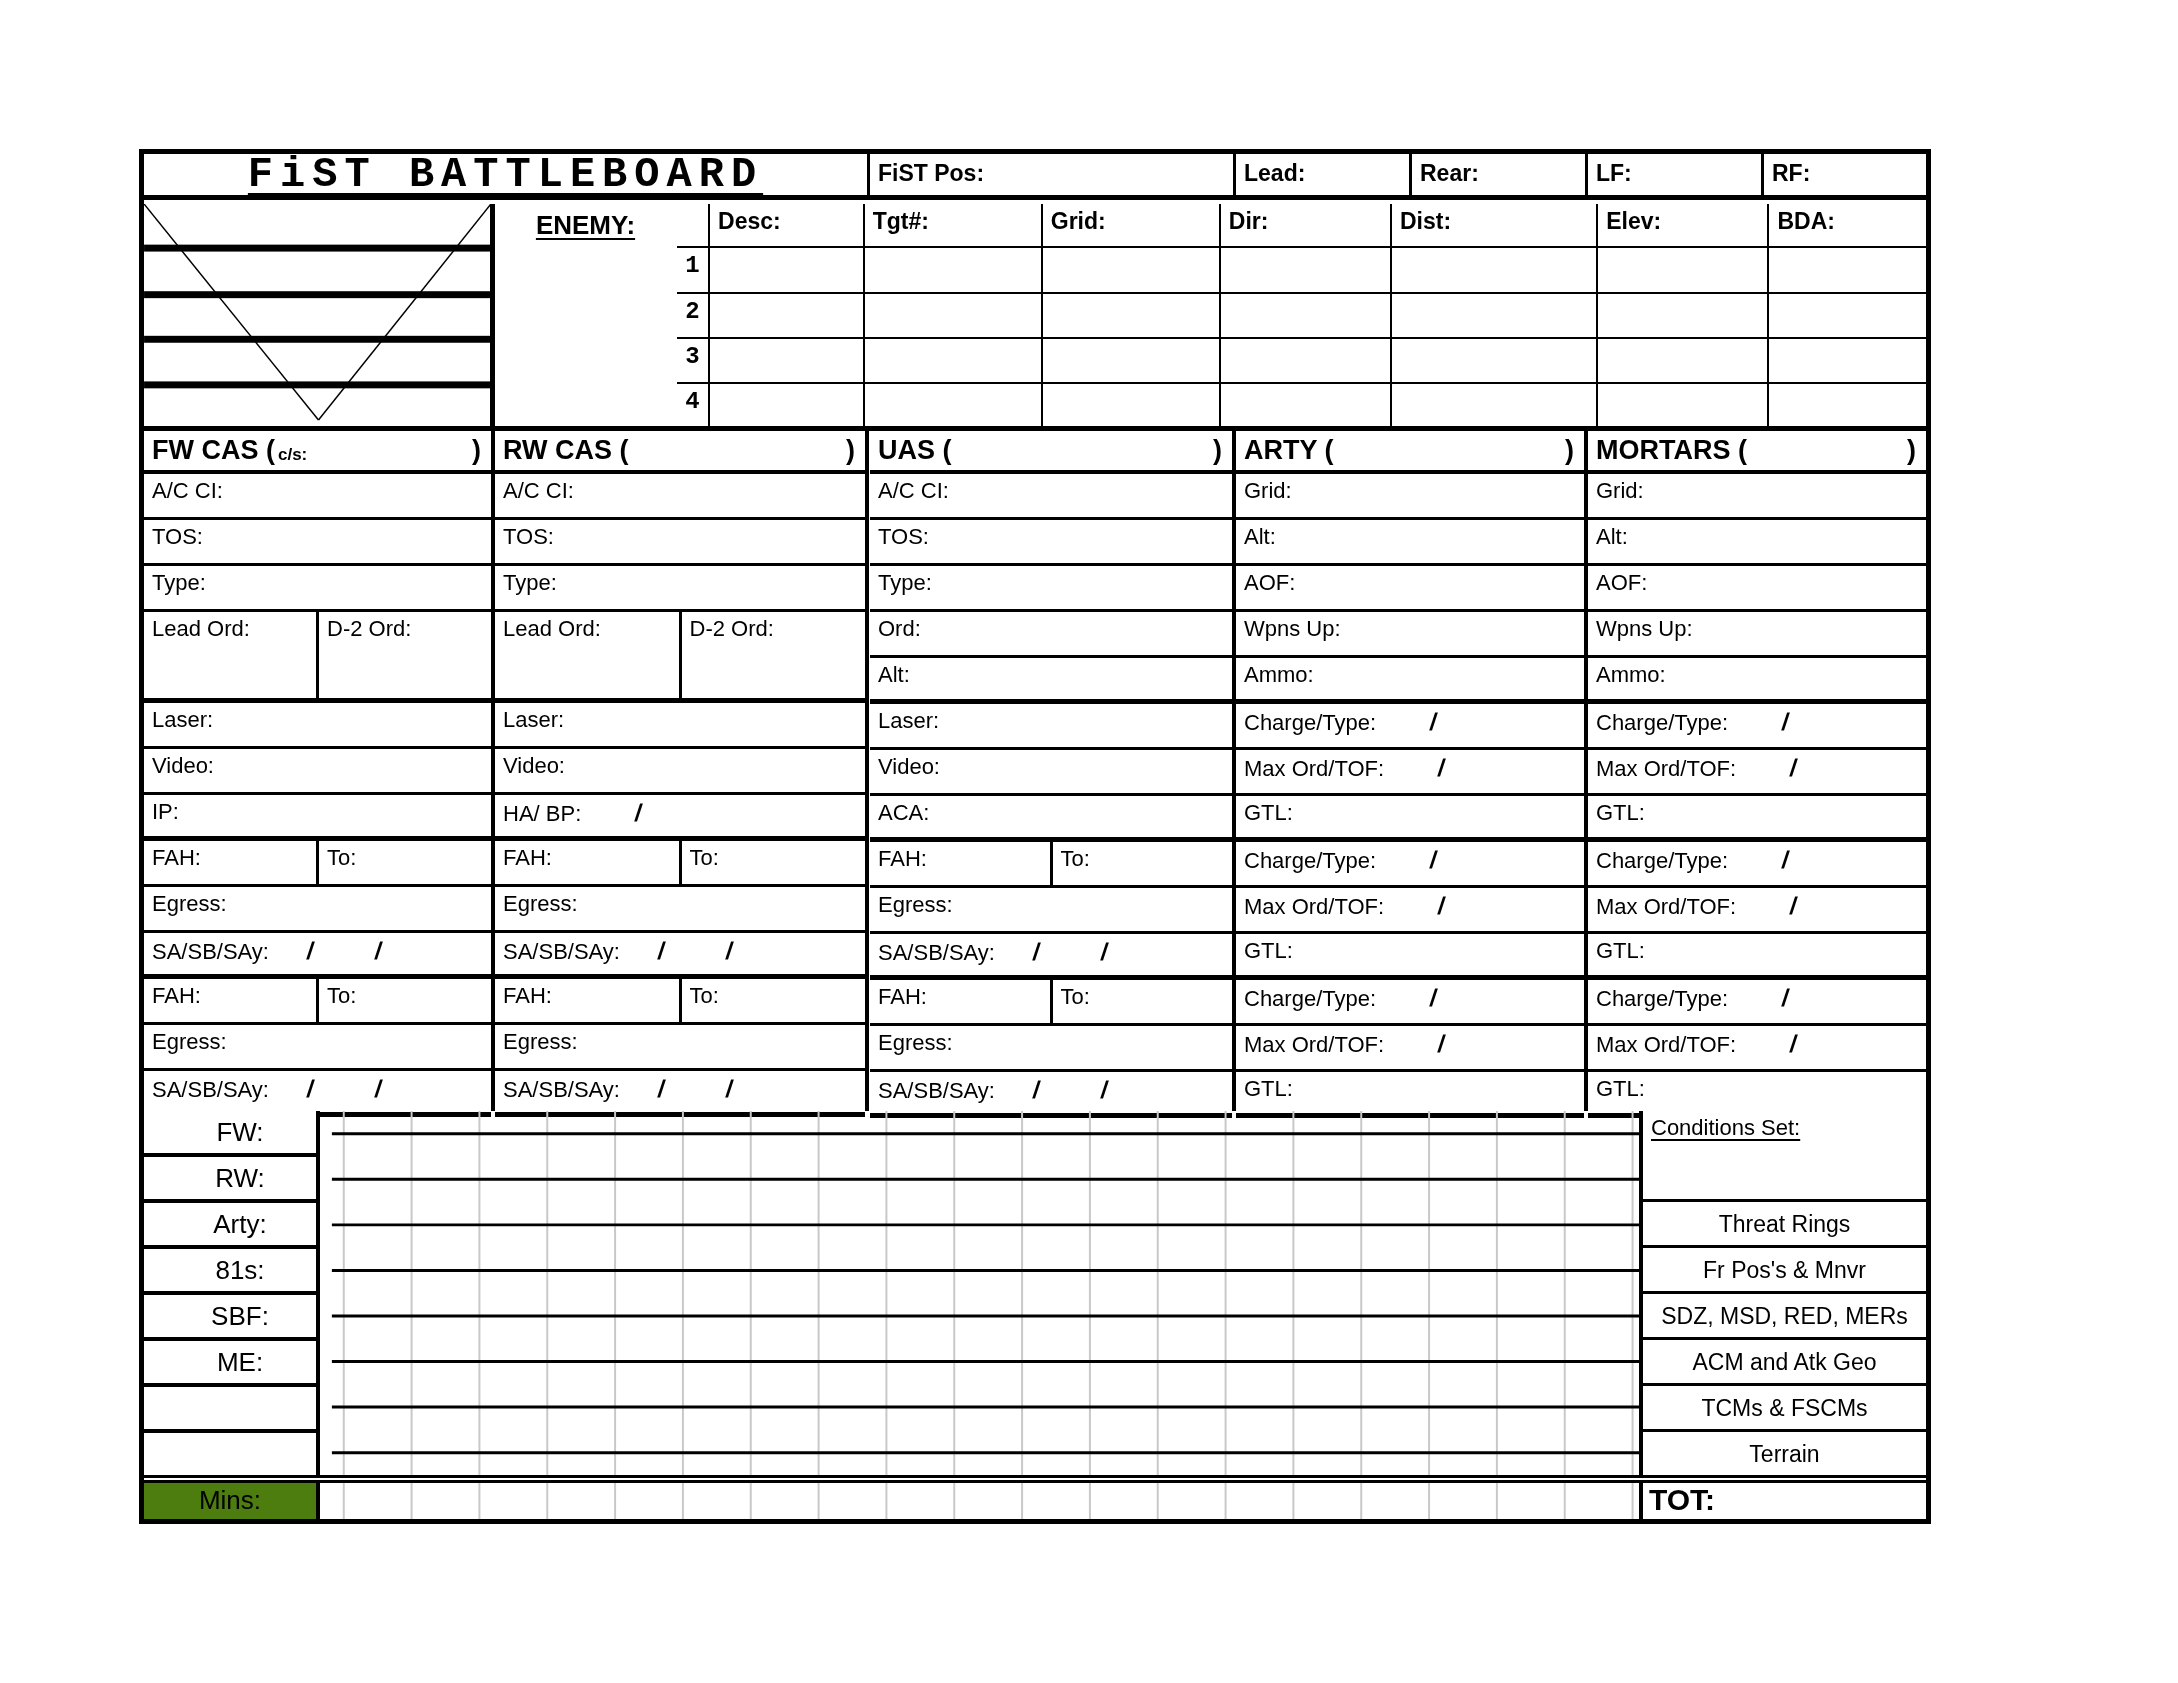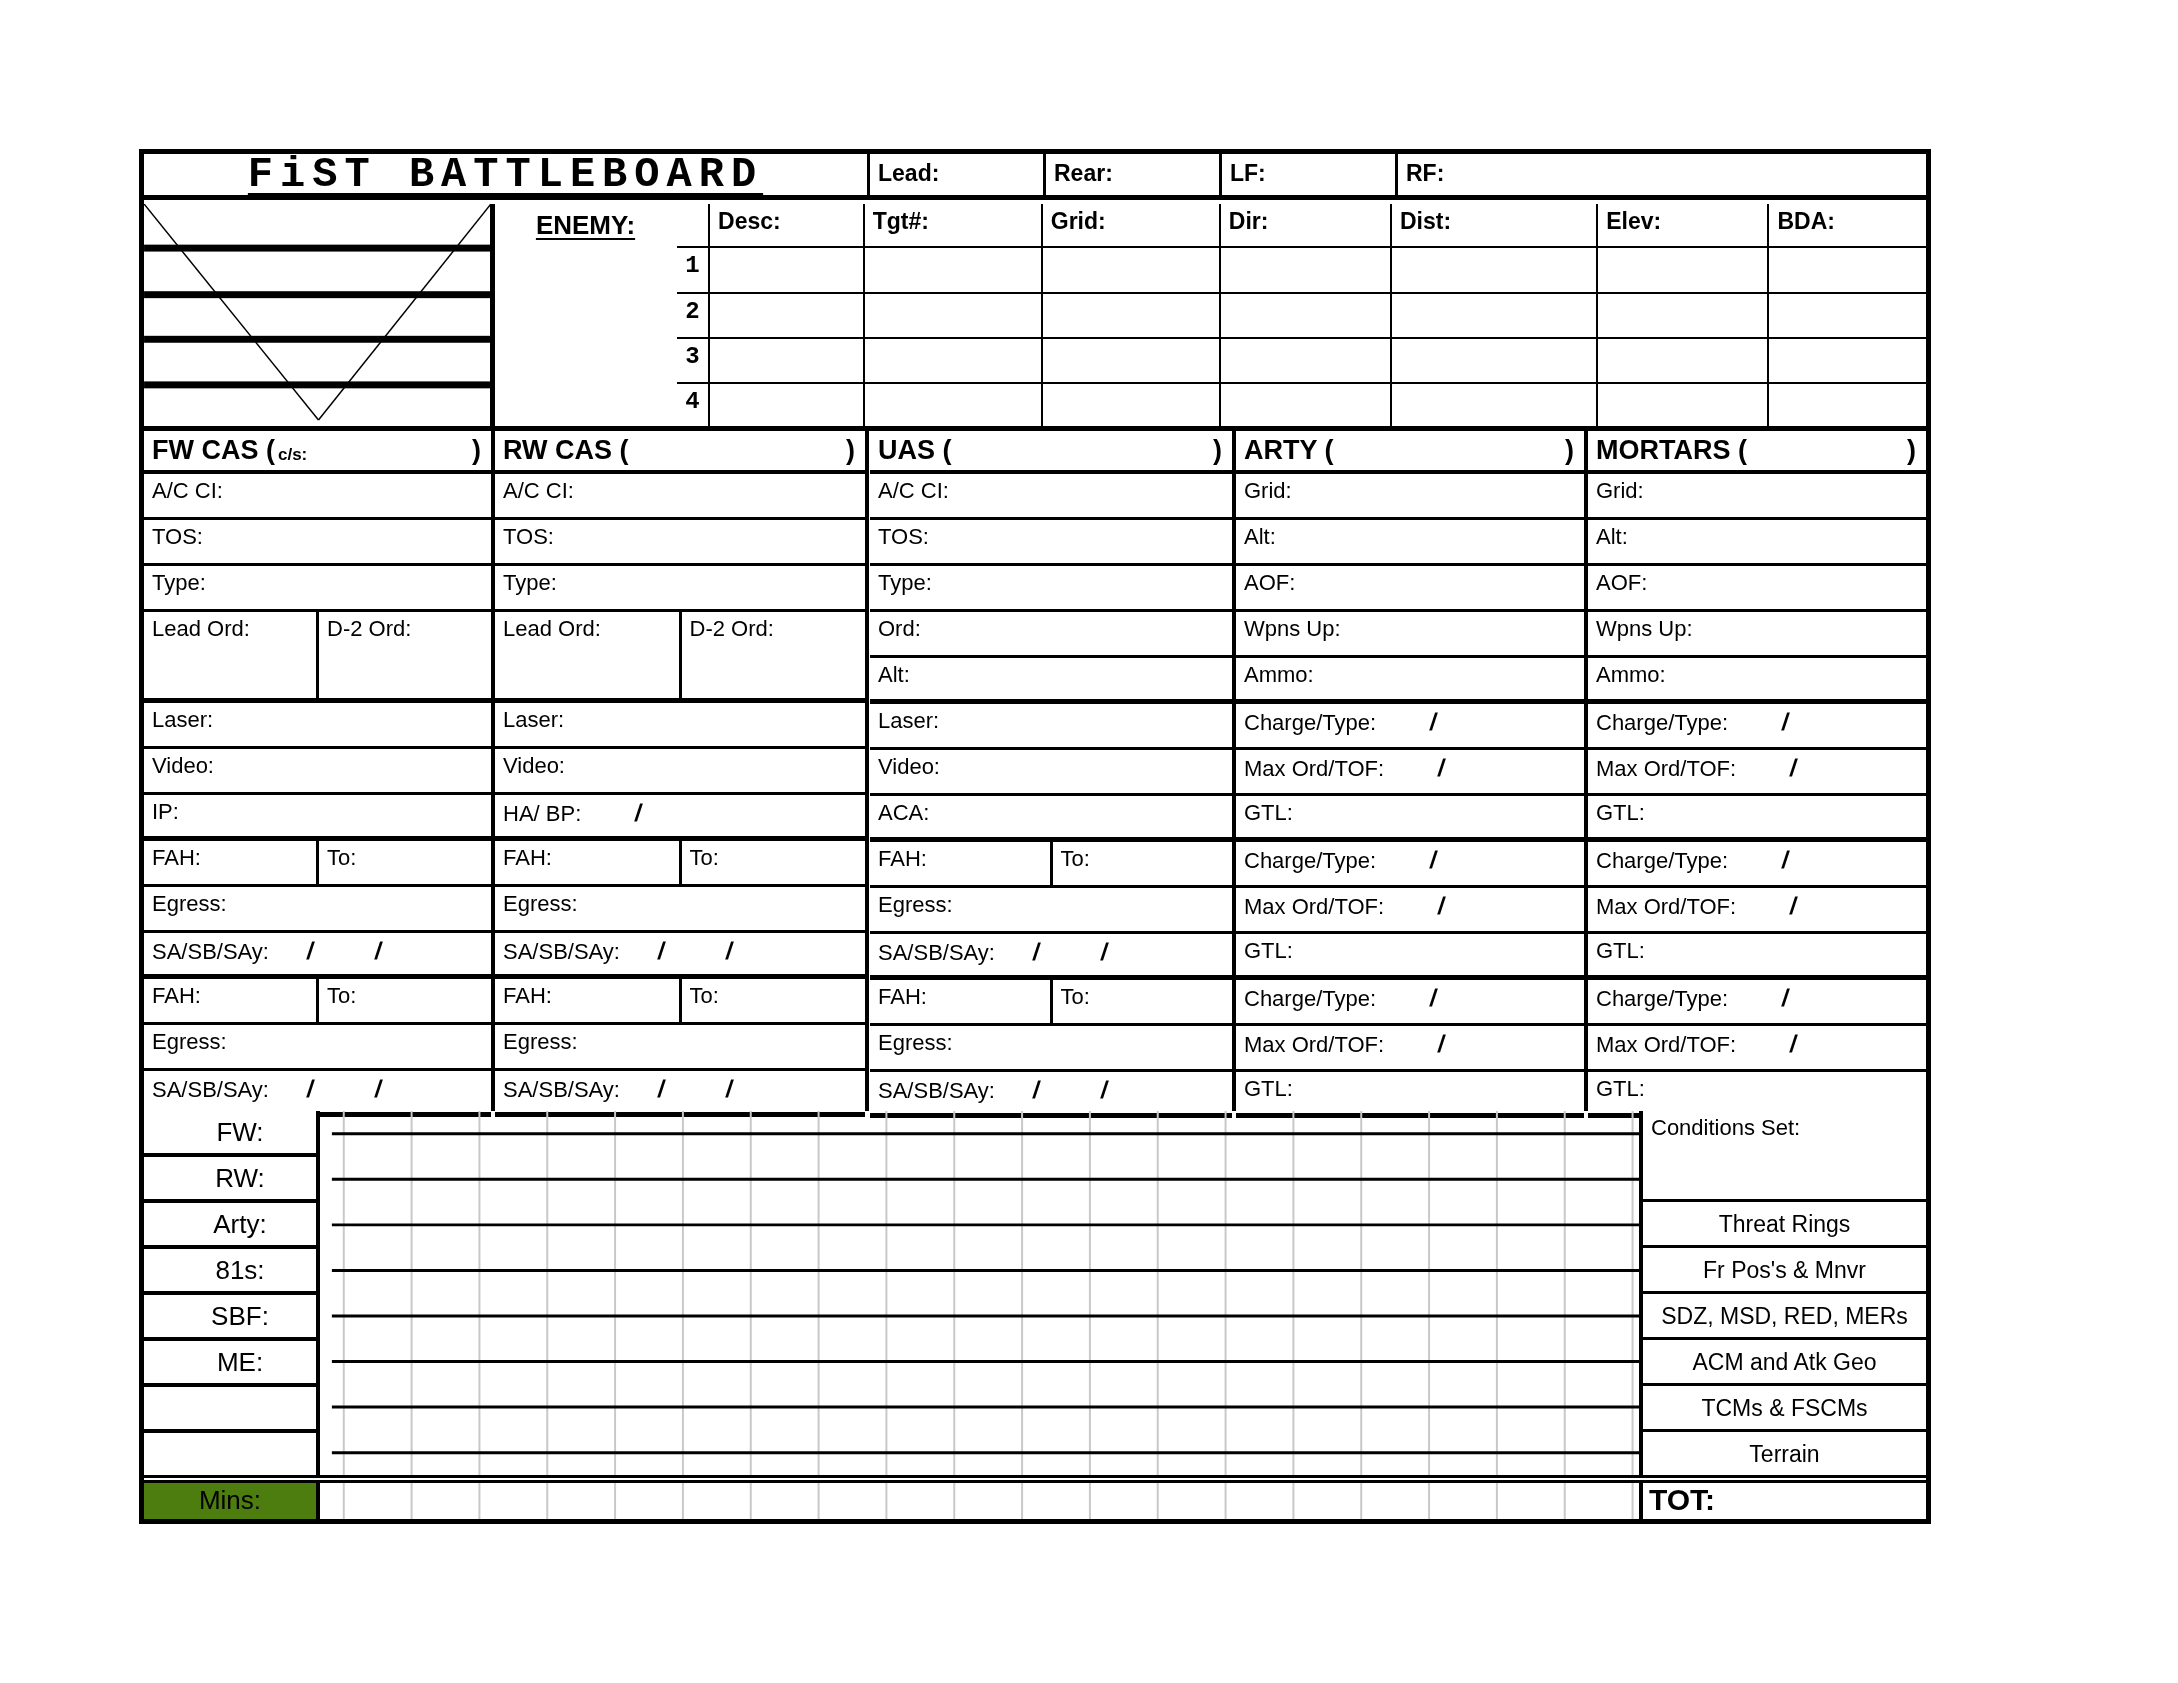--- a/index.html
+++ b/index.html
@@ -47,34 +47,35 @@
   .blcol>div{box-sizing:border-box;height:46px;border-bottom:4px solid #000;text-align:center;font-size:26px;padding-top:6px;background:#fff;padding-left:20px;}
   .blcol>div:last-child{border-bottom:none;}
   .divider{left:0;top:364px;width:1782px;height:8px;border-top:3px solid #000;border-bottom:3px solid #000;background:#fff;}
   .minsrow{left:0;top:372px;width:1782px;height:36px;display:flex;}
   .mins-label{width:176px;box-sizing:border-box;border-right:4px solid #000;text-align:center;font-size:26px;padding-top:2px;background:#4d7c0f;}
   .mins-area{width:1319px;}
   .totcell{width:287px;box-sizing:border-box;border-left:4px solid #000;font-weight:bold;font-size:30px;padding:0 6px;background:#fff;}
   .condcol{left:1495px;top:0;width:287px;height:364px;border-left:4px solid #000;background:#fff;}
   .condcol>div{box-sizing:border-box;border-bottom:3px solid #000;font-size:23px;text-align:center;padding-top:9px;background:#fff;}
   .condcol>div:first-child{height:91px;text-align:left;padding:4px 8px;font-size:22px;}
-  .condcol>div:first-child span{text-underline-offset:4px;}
+  .condcol>div:first-child span{text-decoration:underline;text-underline-offset:4px;}
   .condcol>div{height:46px;}
   .condcol>div:last-child{border-bottom:none;}
   .lbl{white-space:nowrap;}
 </style>
 </head>
 <body>
 
 <div class="board">
 
   <div class="abs thead">
     <div class="thc title-cell" style="width:726px">
         <span class="title">FiST BATTLEBOARD</span>
       </div>
+    <div class="thc" style="width:366px"><span class="lbl">FiST Pos:</span></div>
     <div class="thc" style="width:176px"><span class="lbl">Lead:</span></div>
     <div class="thc" style="width:176px"><span class="lbl">Rear:</span></div>
     <div class="thc" style="width:176px"><span class="lbl">LF:</span></div>
     <div class="thc" style="width:161px"><span class="lbl">RF:</span></div>
   </div>
 
   <div class="abs eband">
     <div class="abs sketch">
       <svg width="347" height="222" viewBox="0 0 350 224">
         <line x1="0" y1="0" x2="176" y2="218" stroke="#000" stroke-width="1.5"></line>

